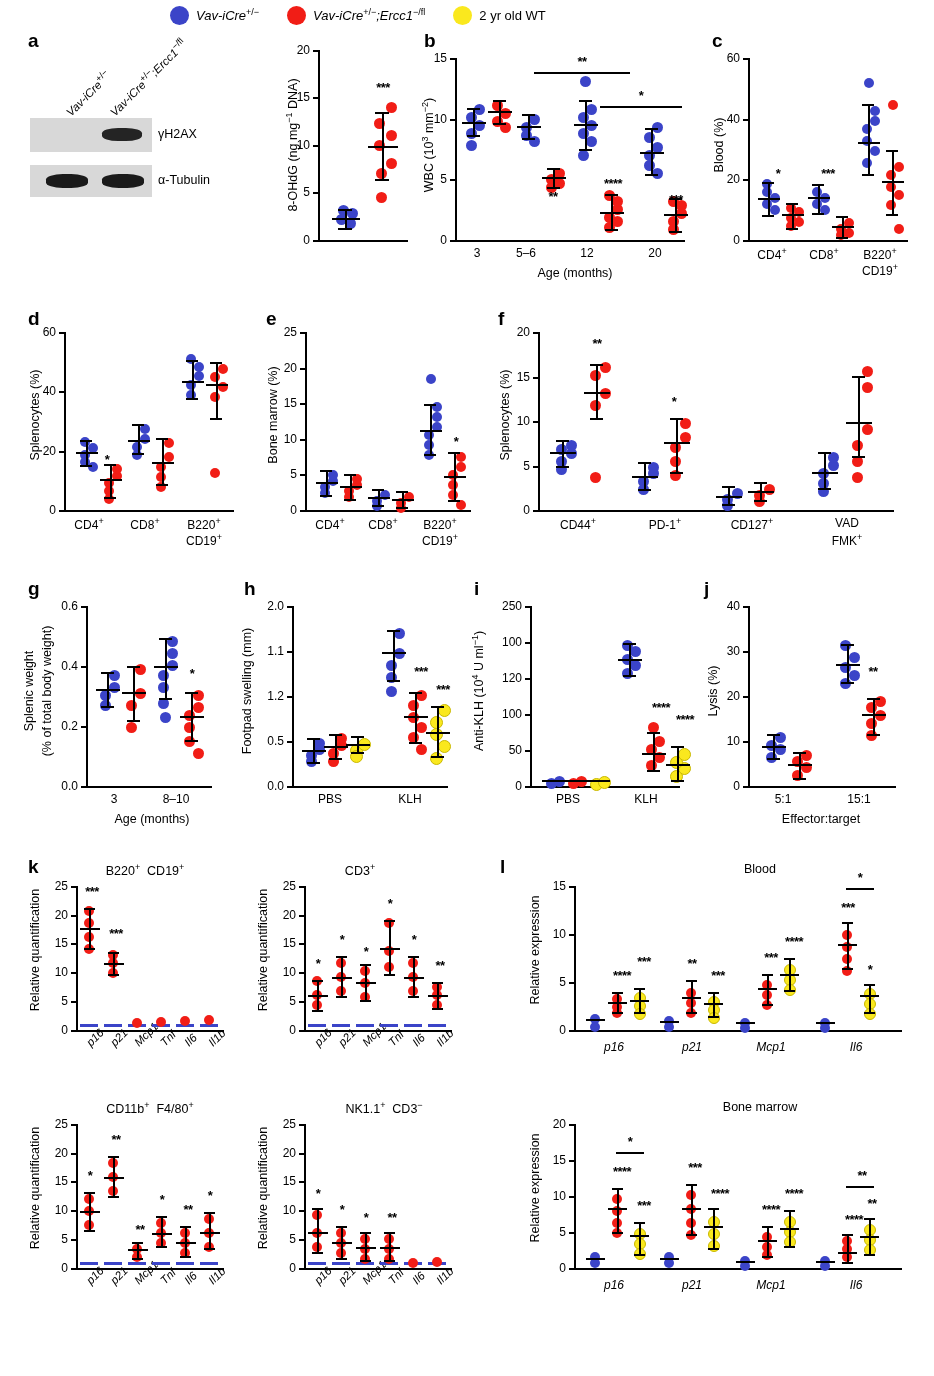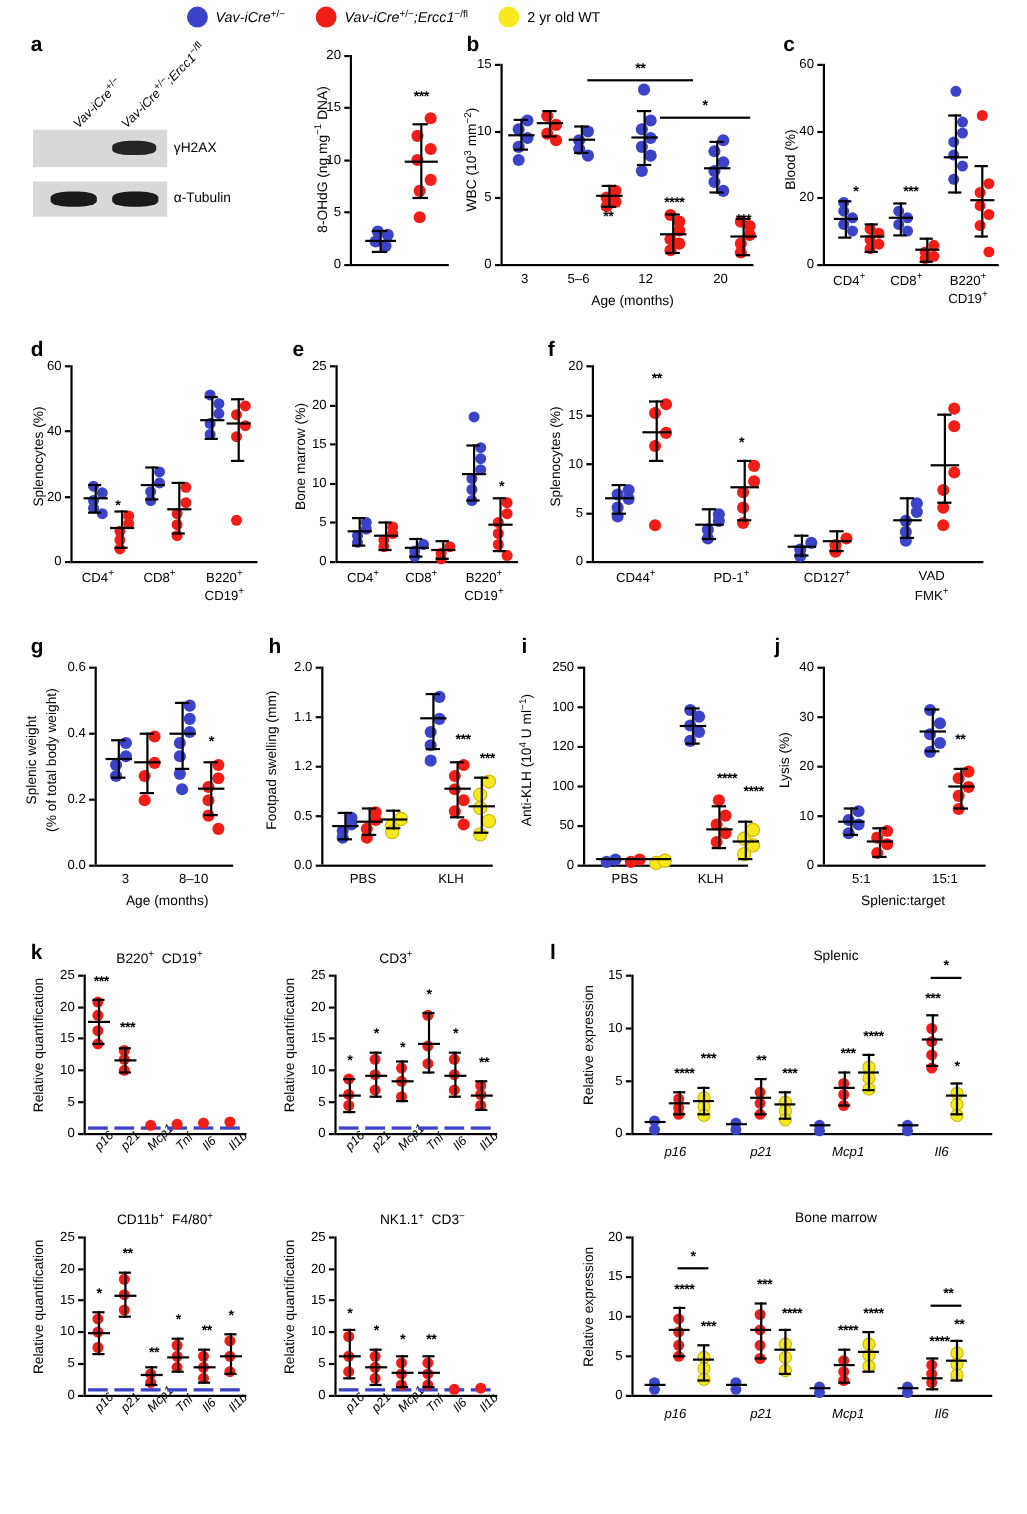--- a/index.html
+++ b/index.html
@@ -724,21 +724,21 @@
   <div class="tick" style="left:743px;top:741px;"></div>
     <div class="ticklab" style="left:707px;top:734px;width:33px;">10</div>
   <div class="tick" style="left:743px;top:696px;"></div>
     <div class="ticklab" style="left:707px;top:689px;width:33px;">20</div>
   <div class="tick" style="left:743px;top:651px;"></div>
     <div class="ticklab" style="left:707px;top:644px;width:33px;">30</div>
   <div class="tick" style="left:743px;top:606px;"></div>
     <div class="ticklab" style="left:707px;top:599px;width:33px;">40</div>
   <div class="cat" style="left:756px;top:792px;width:54px;">5:1</div>
   <div class="cat" style="left:832px;top:792px;width:54px;">15:1</div>
-  <div class="xlabel" style="left:756px;top:812px;width:130px;">Splenic:target</div>
+  <div class="xlabel" style="left:756px;top:812px;width:130px;">Effector:target</div>
   <div class="pt b" style="left:766px;top:752px;width:11px;height:11px;"></div>
   <div class="pt b" style="left:775px;top:744px;width:11px;height:11px;"></div>
   <div class="pt b" style="left:766px;top:740px;width:11px;height:11px;"></div>
   <div class="pt b" style="left:775px;top:732px;width:11px;height:11px;"></div>
   <div class="meanline" style="left:762px;top:746px;width:24px;"></div>
   <div class="errbar" style="left:773px;top:734px;height:26px;"></div>
   <div class="errcap" style="left:767px;top:734px;width:13px;"></div>
   <div class="errcap" style="left:767px;top:758px;width:13px;"></div>
   <div class="pt r" style="left:792px;top:770px;width:11px;height:11px;"></div>
   <div class="pt r" style="left:801px;top:762px;width:11px;height:11px;"></div>
@@ -1041,21 +1041,21 @@
   <div class="errcap" style="left:384px;top:1232px;width:11px;"></div>
   <div class="errcap" style="left:384px;top:1260px;width:11px;"></div>
   <div class="star" style="left:376px;top:1210px;width:32px;">**</div>
   <div class="pt r" style="left:408px;top:1258px;width:10px;height:10px;"></div>
   <div class="pt r" style="left:432px;top:1257px;width:10px;height:10px;"></div>
 </div>
 
 <div class="panel-letter" style="left:500px;top:856px;">l</div>
 
 <div>
-  <div class="title" style="left:700px;top:862px;width:120px;">Splenic</div>
+  <div class="title" style="left:700px;top:862px;width:120px;">Blood</div>
   <div class="ylabel" style="left:528px;top:1030px;width:160px;">Relative expression</div>
   <div class="axis-line" style="left:574px;top:886px;width:1.6px;height:144px;"></div>
   <div class="axis-line" style="left:574px;top:1030px;width:328px;height:1.6px;"></div>
   <div class="tick" style="left:569px;top:1030px;"></div>
     <div class="ticklab" style="left:542px;top:1023px;width:24px;">0</div>
   <div class="tick" style="left:569px;top:982px;"></div>
     <div class="ticklab" style="left:542px;top:975px;width:24px;">5</div>
   <div class="tick" style="left:569px;top:934px;"></div>
     <div class="ticklab" style="left:537px;top:927px;width:29px;">10</div>
   <div class="tick" style="left:569px;top:886px;"></div>

